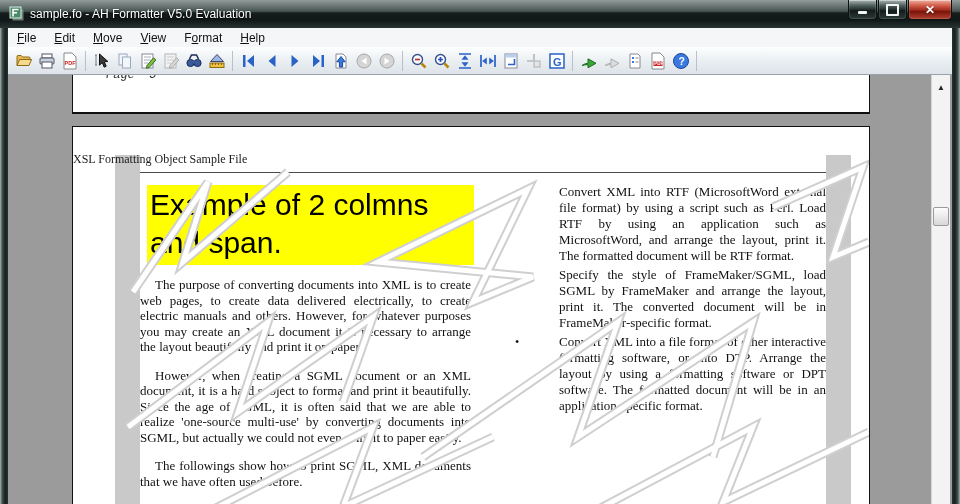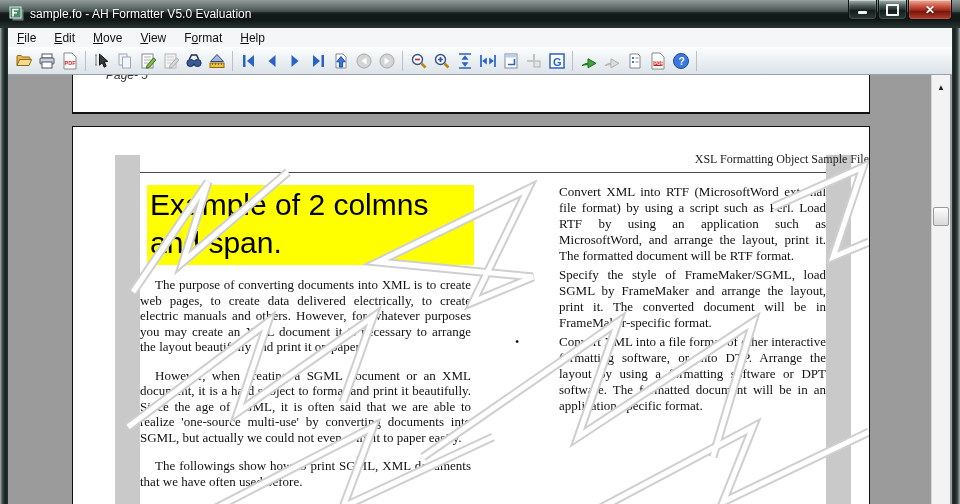--- a/index.html
+++ b/index.html
@@ -36,29 +36,29 @@
     border-bottom:1px solid #9aa3ab;display:flex;align-items:center;padding-left:4px;}
   .tbtn{width:23px;height:23px;display:flex;align-items:center;justify-content:center;flex:none;cursor:pointer;}
   .tsep{width:1px;height:20px;background:#b9c0c7;margin:0 4px;flex:none;}
   .tbtn svg{display:block;}
 
   
   .viewport{position:absolute;left:8px;right:8px;top:75px;bottom:0;background:#9b9b9b;overflow:hidden;}
 
   .page-frag{position:absolute;left:64px;top:0;width:796px;height:37px;background:#fff;
     border-left:1px solid #111;border-right:1px solid #111;border-bottom:2px solid #111;overflow:hidden;}
-  .page-label{position:absolute;left:33px;top:-7px;font-family:Liberation Sans, sans-serif;
+  .page-label{position:absolute;left:33px;top:-7px;font-family:Liberation Mono, monospace;
     font-style:italic;font-size:12px;color:#333;}
   .eval-footer{position:absolute;left:3px;bottom:3px;font-size:11px;color:#8f8f8f;white-space:nowrap;}
 
   .page{position:absolute;left:64px;top:51px;width:796px;height:385px;background:#fff;
     border:1px solid #111;border-bottom:none;overflow:hidden;}
   .band{position:absolute;top:28px;bottom:0;width:25px;background:#c9c9c9;}
   .band.left{left:42px;} .band.right{left:753px;}
-  .run-header{position:absolute;left:0;width:100%;top:25px;text-align:right;
+  .run-header{position:absolute;left:0;width:100%;top:25px;text-align:left;
     font-family:"Liberation Serif",serif;font-size:12px;color:#1a1a1a;}
   .run-rule{position:absolute;left:67px;width:686px;top:45px;height:1px;background:#4a4a4a;}
 
   .doc-heading{position:absolute;left:74px;top:58px;width:324px;background:#ffff00;
     font-family:"Liberation Sans",sans-serif;font-size:30px;line-height:38px;color:#000;
     padding:1px 0 3px 3px;letter-spacing:0px;}
   .left-col{position:absolute;left:67px;top:150px;width:331px;
     font-family:"Liberation Serif",serif;font-size:13px;line-height:15.5px;color:#111;
     text-align:justify;}
   .left-col p{margin:0 0 13px 0;text-indent:15px;}

